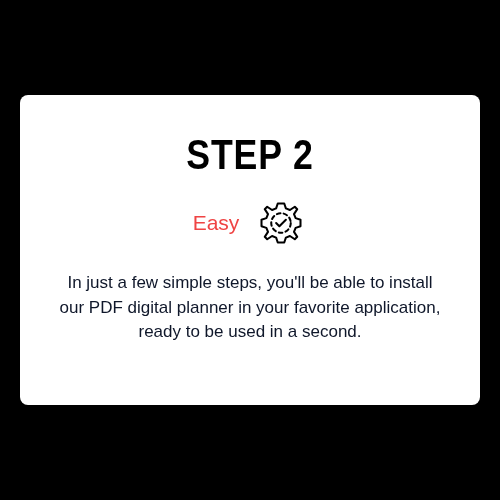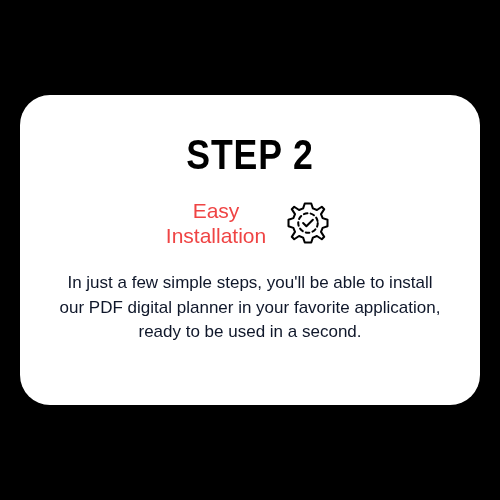--- a/index.html
+++ b/index.html
@@ -11,21 +11,21 @@
       width: 500px;
       height: 500px;
       background: #000;
       display: flex;
       align-items: center;
       justify-content: center;
       font-family: 'Segoe UI', Arial, sans-serif;
     }
     .card {
       background: #fff;
-      border-radius: 30px;
+      border-radius: 8px;
       width: 460px;
       height: 310px;
       padding: 30px 28px;
       display: flex;
       flex-direction: column;
       align-items: center;
     }
     .step-label {
       font-family: 'Arial Black', 'Arial Narrow', Arial, sans-serif;
       font-weight: 900;
@@ -66,21 +66,20 @@
   </style>
 </head>
 <body>
 
 <div class="card">
   <div class="step-label">STEP 2</div>
 
   <div class="subtitle-row">
     <div class="subtitle-text">
       <span>Easy</span><br>
-      <span>Installation</span>
     </div>
     <span class="gear-icon">
       <svg viewBox="0 0 64 64" width="52" height="52">
         <g fill="none" stroke="#000" stroke-width="2.5" stroke-linejoin="round" stroke-linecap="round">
           <path d="M32 8 L36 8 L38 14 L43 16 L49 12 L52 15 L48 21 L50 26 L56 28 L56 36 L50 38 L48 43 L52 49 L49 52 L43 48 L38 50 L36 56 L28 56 L26 50 L21 48 L15 52 L12 49 L16 43 L14 38 L8 36 L8 28 L14 26 L16 21 L12 15 L15 12 L21 16 L26 14 L28 8 Z"></path>
           <circle cx="32" cy="32" r="12" stroke-dasharray="4.5,4"></circle>
           <path d="M26 32 L30 36 L38 28"></path>
         </g>
       </svg>
     </span>

